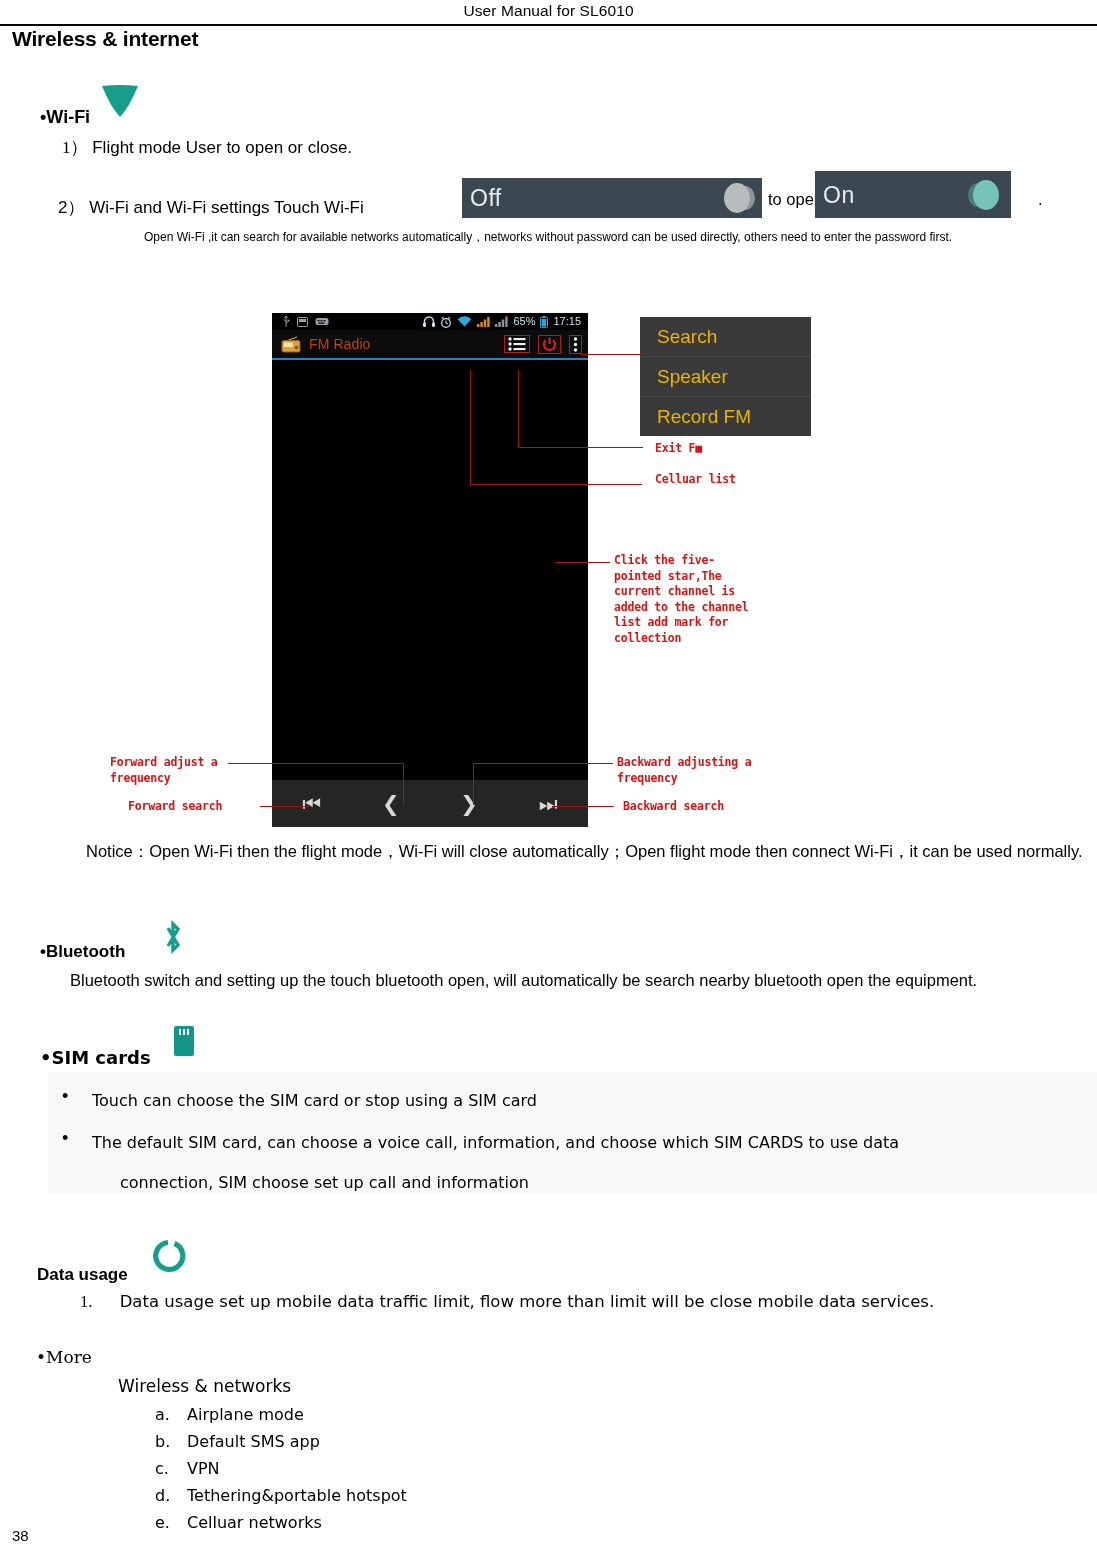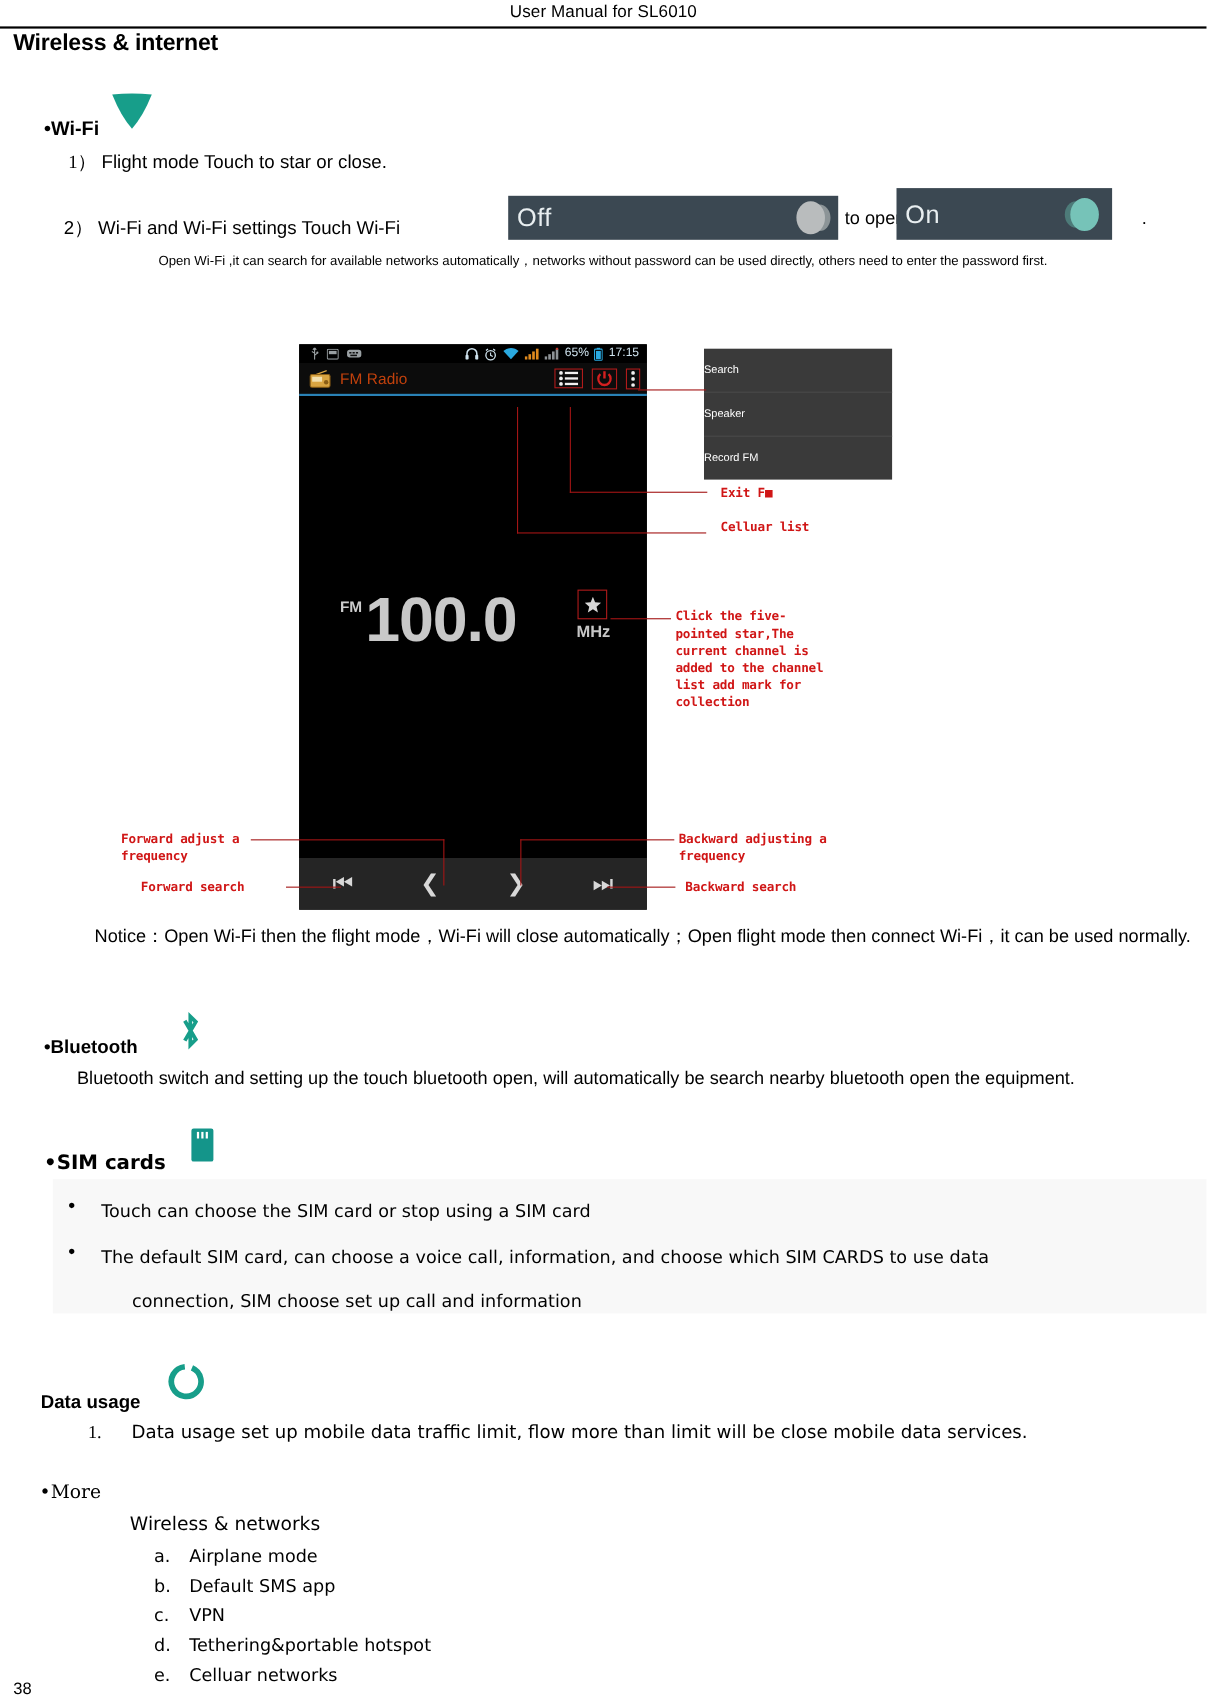--- a/index.html
+++ b/index.html
@@ -87,21 +87,21 @@
   .fm-lbl{position:absolute;left:37px;top:183px;color:#cccccc;font-size:14px;font-weight:bold;}
   .fm-freq{position:absolute;left:60px;top:176px;color:#c8c8c8;font-size:57px;font-weight:bold;letter-spacing:-1px;line-height:1;}
   .fm-star{position:absolute;left:253px;top:176px;width:25px;height:25px;border:1.5px solid #b01b1b;display:flex;align-items:center;justify-content:center;}
   .fm-mhz{position:absolute;left:252px;top:206px;color:#c6c6c6;font-size:15px;font-weight:bold;}
 
   .fmctl{position:absolute;left:0;bottom:0;width:100%;height:47px;background:#252525;display:flex;align-items:center;justify-content:space-around;}
   .fmctl span{color:#d8d8d8;font-size:21px;line-height:1;}
 
   
   .menu{position:absolute;left:640px;top:317px;width:171px;background:#3a3a3a;}
-  .menu .mi{height:39px;display:flex;align-items:center;color:#ffffff;font-size:10px;border-bottom:1px solid #4a4a4a;}
+  .menu .mi{height:39px;display:flex;align-items:center;padding-left:17px;color:#eab308;font-size:19px;border-bottom:1px solid #4a4a4a;}
   .menu .mi:last-child{border-bottom:none;}
 
   
   .ann{position:absolute;color:#d01616;font-family:"DejaVu Sans Mono",monospace;font-weight:bold;font-size:11.5px;line-height:1.35;letter-spacing:-.2px;white-space:pre;}
   .leader{position:absolute;background:#a31515;}
   .leader.h{height:1.4px;}
   .leader.v{width:1.4px;}
 
   
   .notice{position:absolute;left:52px;top:838px;width:1040px;font-size:16.5px;line-height:1.6;}
@@ -117,21 +117,21 @@
   .sim-li{position:absolute;font-family:"DejaVu Sans",sans-serif;font-size:16px;line-height:1.75;}
   .sim-bullet{position:absolute;font-size:18px;}
 
   .du-head{position:absolute;left:37px;top:1265px;font-size:17px;font-weight:bold;}
   .ico-du{position:absolute;left:150px;top:1238px;}
   .du-item{position:absolute;left:80px;top:1292px;font-size:16.5px;font-family:"DejaVu Sans",sans-serif;}
   .du-item .n{font-family:"Liberation Serif",serif;}
 
   .more-head{position:absolute;left:36px;top:1347px;font-size:17px;font-family:"DejaVu Serif",serif;font-weight:normal;}
   .wn{position:absolute;left:118px;top:1376px;font-size:17px;font-family:"DejaVu Sans",sans-serif;}
-  .abc{position:absolute;left:140px;font-size:16px;font-family:"DejaVu Sans",sans-serif;}
+  .abc{position:absolute;left:155px;font-size:16px;font-family:"DejaVu Sans",sans-serif;}
   .abc .ltr{display:inline-block;width:32px;}
 
   .pgnum{position:absolute;left:12px;top:1527px;font-size:15px;}
 </style>
 </head>
 <body>
 
 <div class="page">
 
   <div class="hdr">User Manual for SL6010</div>
@@ -141,21 +141,21 @@
 
   <div class="wifi-head">•Wi-Fi</div>
   <div class="ico-wifi">
     <svg width="40" height="34" viewBox="0 0 40 34">
       <path d="M2 2 Q20 0 38 2 Q30 22 20 33 Q10 22 2 2 Z" fill="#179e8a"></path>
     </svg>
   </div>
 
   <div class="li1">
     <span class="num">1）</span>
-    <span>Flight mode      Touch to star or close.</span>
+    <span>Flight mode      User to open or close.</span>
   </div>
 
   <div class="li2">
     <span class="num">2）</span>
     <span>Wi-Fi and Wi-Fi settings        Touch Wi-Fi</span>
   </div>
 
   <div class="toggle" id="toggleOff">
     <span class="lbl">Off</span>
     <span class="knob off"></span>
@@ -259,30 +259,20 @@
                 <circle cx="2.5" cy="2" r="1.7"></circle>
                 <circle cx="2.5" cy="7.5" r="1.7"></circle>
                 <circle cx="2.5" cy="13" r="1.7"></circle>
               </g>
             </svg>
         </span>
       </div>
     </div>
     <div class="blue-rule"></div>
 
-    <div class="fmbody">
-      <div class="fm-lbl">FM</div>
-      <div class="fm-freq">100.0</div>
-      <div class="fm-star">
-        <svg width="16" height="16" viewBox="0 0 16 16">
-            <path d="M8 0.6 L10 5.6 L15.4 6 L11.3 9.5 L12.6 14.8 L8 11.9 L3.4 14.8 L4.7 9.5 L0.6 6 L6 5.6 Z" fill="#d6d6d6"></path>
-          </svg>
-      </div>
-      <div class="fm-mhz">MHz</div>
-    </div>
 
     <div class="fmctl">
       <span>⏮</span>
       <span>❮</span>
       <span>❯</span>
       <span>⏭</span>
     </div>
   </div>
 
   <div class="menu">

